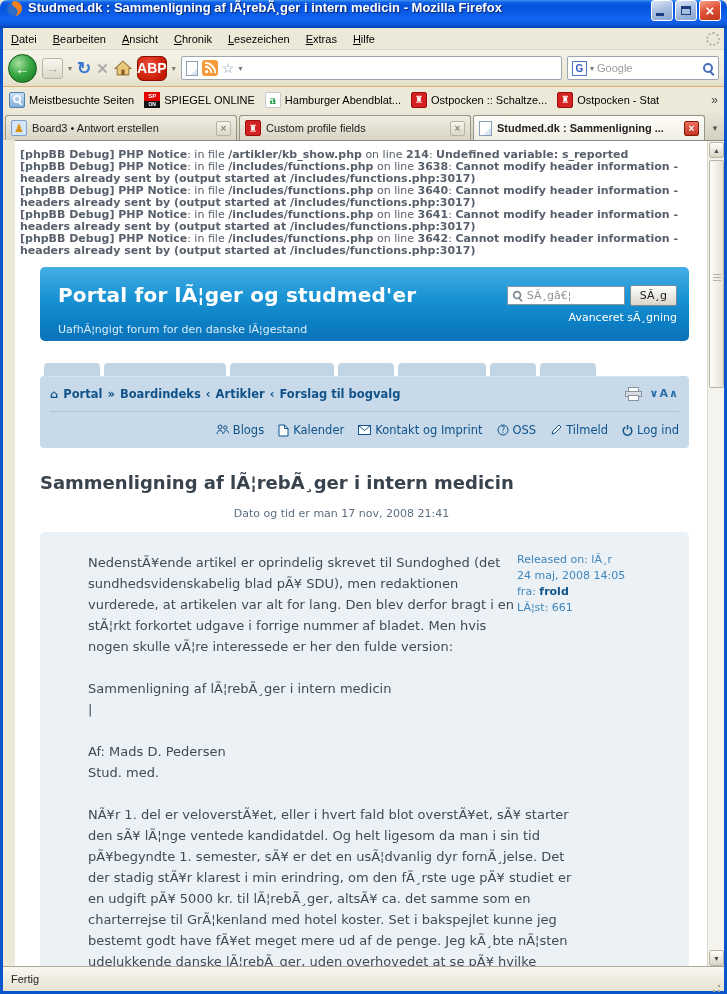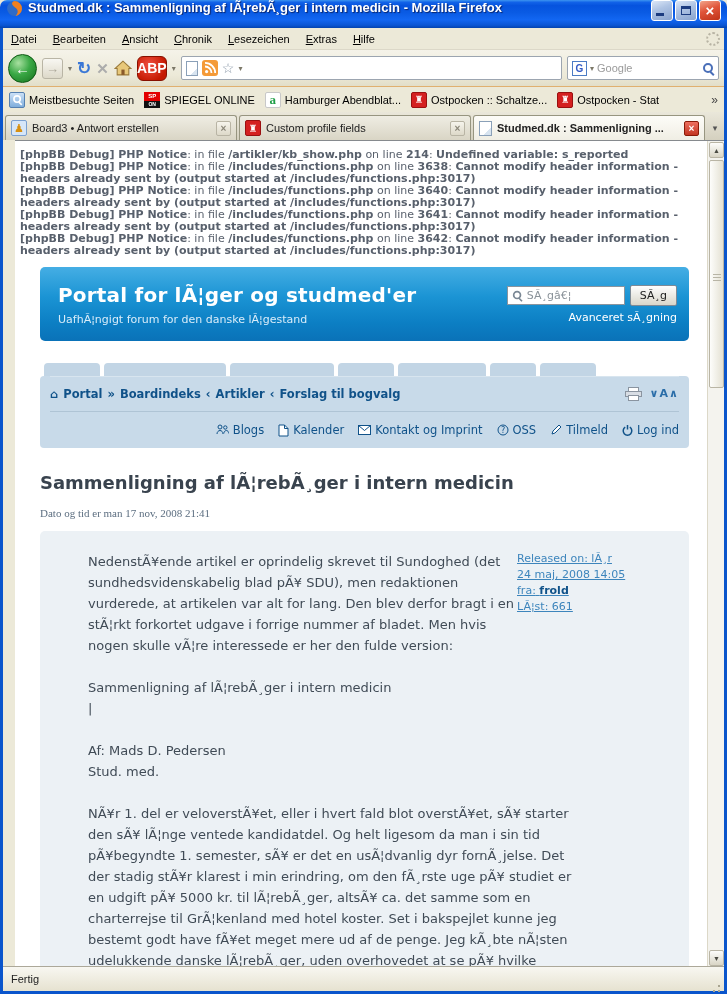--- a/index.html
+++ b/index.html
@@ -61,40 +61,40 @@
   .tclose{width:15px;height:15px;border-radius:2px;border:1px solid #B8B4A4;background:linear-gradient(180deg,#F6F4EC,#DDD9C9);color:#8A8678;font-size:10px;font-weight:bold;display:flex;align-items:center;justify-content:center;flex:0 0 auto;}
   .tclose.red{background:linear-gradient(180deg,#EE7060,#C23420);border-color:#8A1A08;color:#fff;}
   .tab-caret{margin-left:auto;align-self:center;width:14px;height:18px;display:flex;align-items:center;justify-content:center;color:#555;font-size:9px;}
   
   .viewport{position:absolute;left:15px;right:3px;top:140px;height:826px;background:#fff;border-top:1px solid #868A8E;overflow:hidden;}
   .page{position:absolute;left:0;top:0;right:17px;bottom:0;overflow:hidden;background:#fff;font-family:"DejaVu Sans",sans-serif;}
   .debug{padding:8px 4px 0 5px;font-size:11px;line-height:12px;color:#58606C;}
   .pagein{padding:10px 18px 0 25px;}
   .siteheader{position:relative;height:74px;border-radius:5px;background:linear-gradient(180deg,#45AEE4 0%,#1B94D4 40%,#0C7FC4 75%,#0A72B8 100%);color:#fff;padding:16px 0 0 18px;}
   .sitetitle{font-size:20px;font-weight:bold;letter-spacing:.2px;}
-  .slogan{font-size:11px;color:#D9ECF9;margin-top:6px;}
+  .slogan{font-size:11px;color:#D9ECF9;margin-top:16px;}
   .hsearch{position:absolute;right:12px;top:18px;text-align:right;}
   .hinput{display:inline-flex;align-items:center;gap:4px;background:#fff;border:1px solid #89949E;width:118px;height:19px;padding:0 4px;font-size:11px;color:#8A9299;vertical-align:middle;}
   .hinput .mag{transform:scale(.85);}
   .hbtn{display:inline-flex;align-items:center;justify-content:center;height:21px;padding:0 9px;margin-left:5px;background:linear-gradient(180deg,#FEFEFE,#D9D6CA);border:1px solid #7E8A96;border-radius:2px;font-size:11px;color:#222;vertical-align:middle;}
   .adv{margin-top:5px;font-size:11px;color:#fff;}
   .navtabs{margin-top:22px;height:13px;display:flex;gap:4px;padding-left:4px;}
   .ntab{height:13px;background:#C2D5E5;border-radius:4px 4px 0 0;}
   .nt1{width:56px;}.nt2{width:122px;}.nt3{width:104px;}.nt4{width:56px;}.nt5{width:88px;}.nt6{width:46px;}.nt7{width:56px;}
   .linkbar{background:#C8DAE9;border-radius:4px;padding:0 10px;}
   .crumbrow{display:flex;align-items:center;height:36px;font-size:11.5px;font-weight:bold;color:#105289;gap:5px;border-bottom:1px solid #AFC4D5;box-shadow:0 1px 0 #D8E5EF inset;}
   .crumbrow .sep{font-weight:bold;}
   .crumb-right{margin-left:auto;display:flex;align-items:center;gap:8px;}
   .fontwidget{font-size:11px;color:#2A6DA8;letter-spacing:1px;}
   .linksrow{display:flex;align-items:center;justify-content:flex-end;height:36px;font-size:11.5px;color:#105289;gap:14px;}
   .plink{display:flex;align-items:center;gap:4px;}
   h2.arttitle{margin:24px 0 0 0;font-size:18px;font-weight:bold;color:#39434E;}
-  .dateline{margin:14px 46px 0 0;text-align:left;font-size:11px;color:#5C6E80;font-family:Liberation Serif, serif;}
+  .dateline{margin:14px 46px 0 0;text-align:center;font-size:11px;color:#5C6E80;}
   .post{margin-top:12px;background:#ECF1F5;border-radius:5px 5px 0 0;padding:20px 20px 30px 48px;overflow:hidden;}
-  .postinfo{float:right;width:152px;font-size:11px;line-height:16px;color:#3D85BC;text-decoration:underline;}
+  .postinfo{float:right;width:152px;font-size:11px;line-height:16px;color:#3D85BC;}
   .postinfo .author{color:#105289;font-weight:bold;}
   .posttext{width:492px;font-size:13px;line-height:21px;color:#404B56;}
   .posttext p{margin:0;}
   .posttext p.mt{margin-top:21px;}
   
   .scrollbar{position:absolute;right:0;top:0;width:17px;height:826px;background:#F4F3EE;border-left:1px solid #DCD8C8;}
   .sb-btn{position:absolute;left:1px;width:15px;height:16px;border:1px solid #B9B5A5;border-radius:2px;background:linear-gradient(180deg,#FDFDFB,#D9D5C5);color:#4A4A42;font-size:7px;display:flex;align-items:center;justify-content:center;}
   .sb-up{top:1px;} .sb-down{bottom:1px;}
   .sb-thumb{position:absolute;left:1px;top:19px;width:15px;height:228px;border:1px solid #B9B5A5;border-radius:2px;background:linear-gradient(90deg,#FDFDFB,#E4E1D3);}
   .sb-thumb .grip{position:absolute;left:3px;top:50%;width:8px;height:7px;background:repeating-linear-gradient(180deg,#B8B5A6 0 1px,transparent 1px 3px);}

